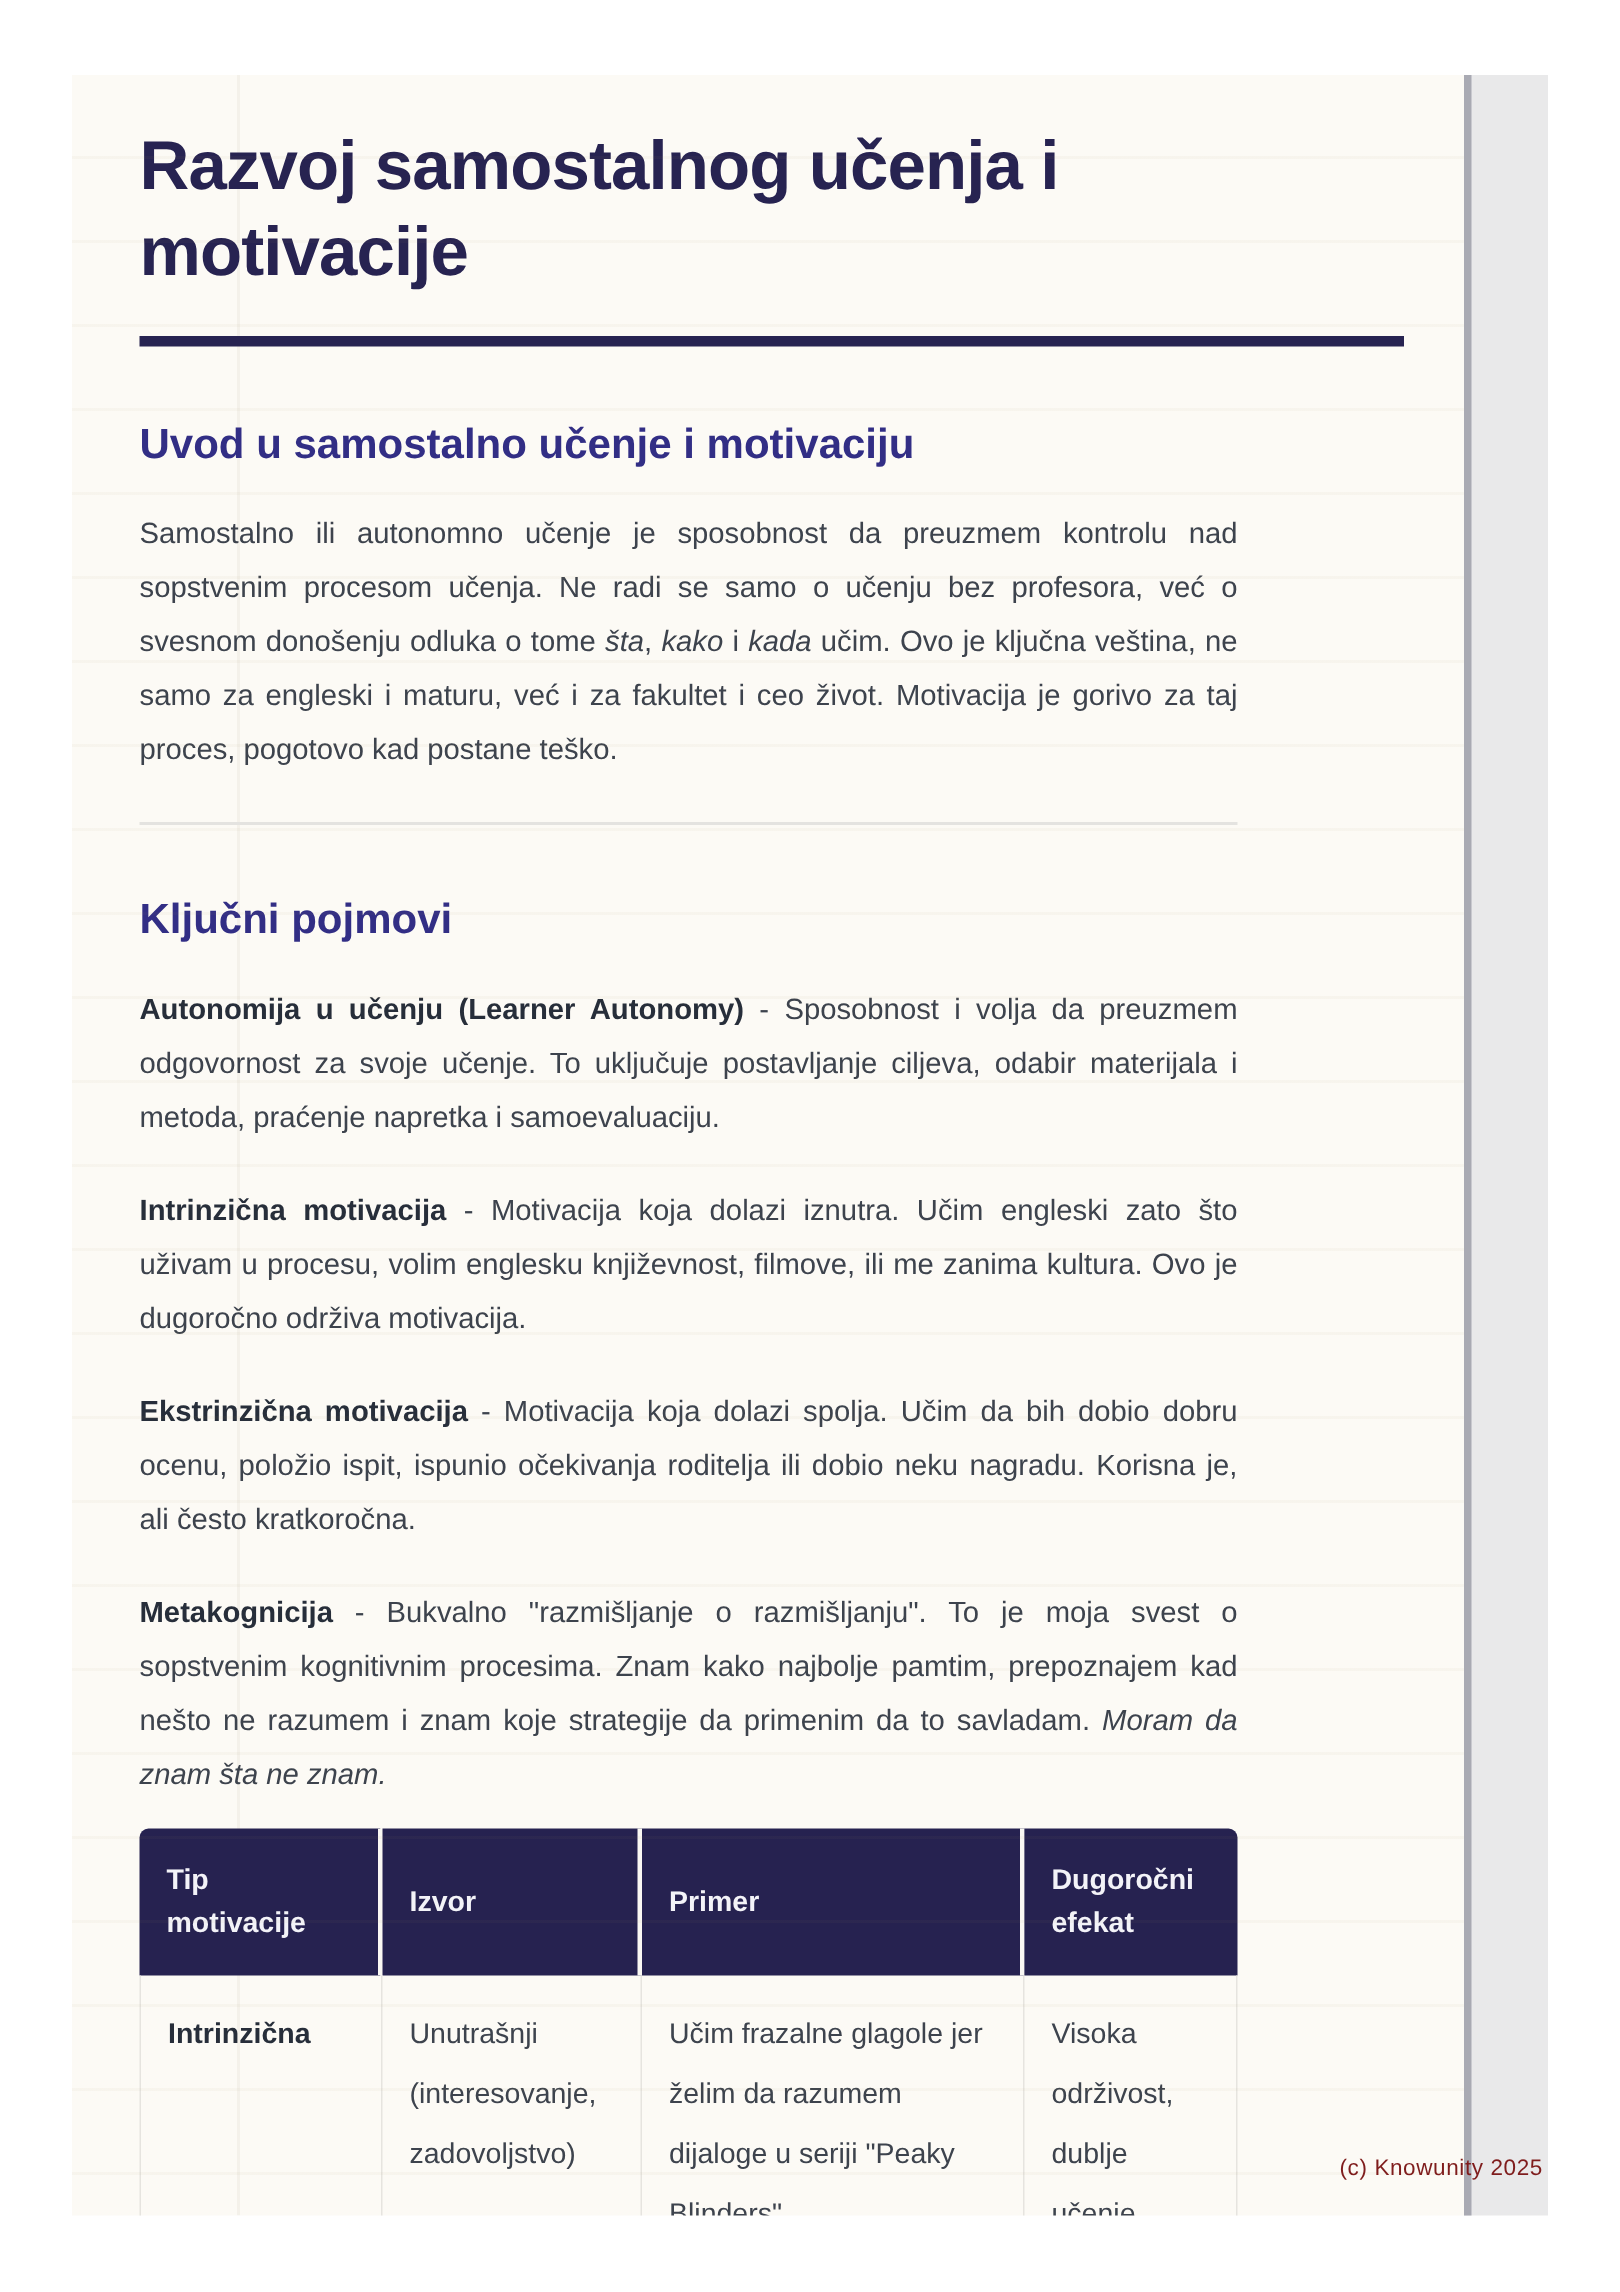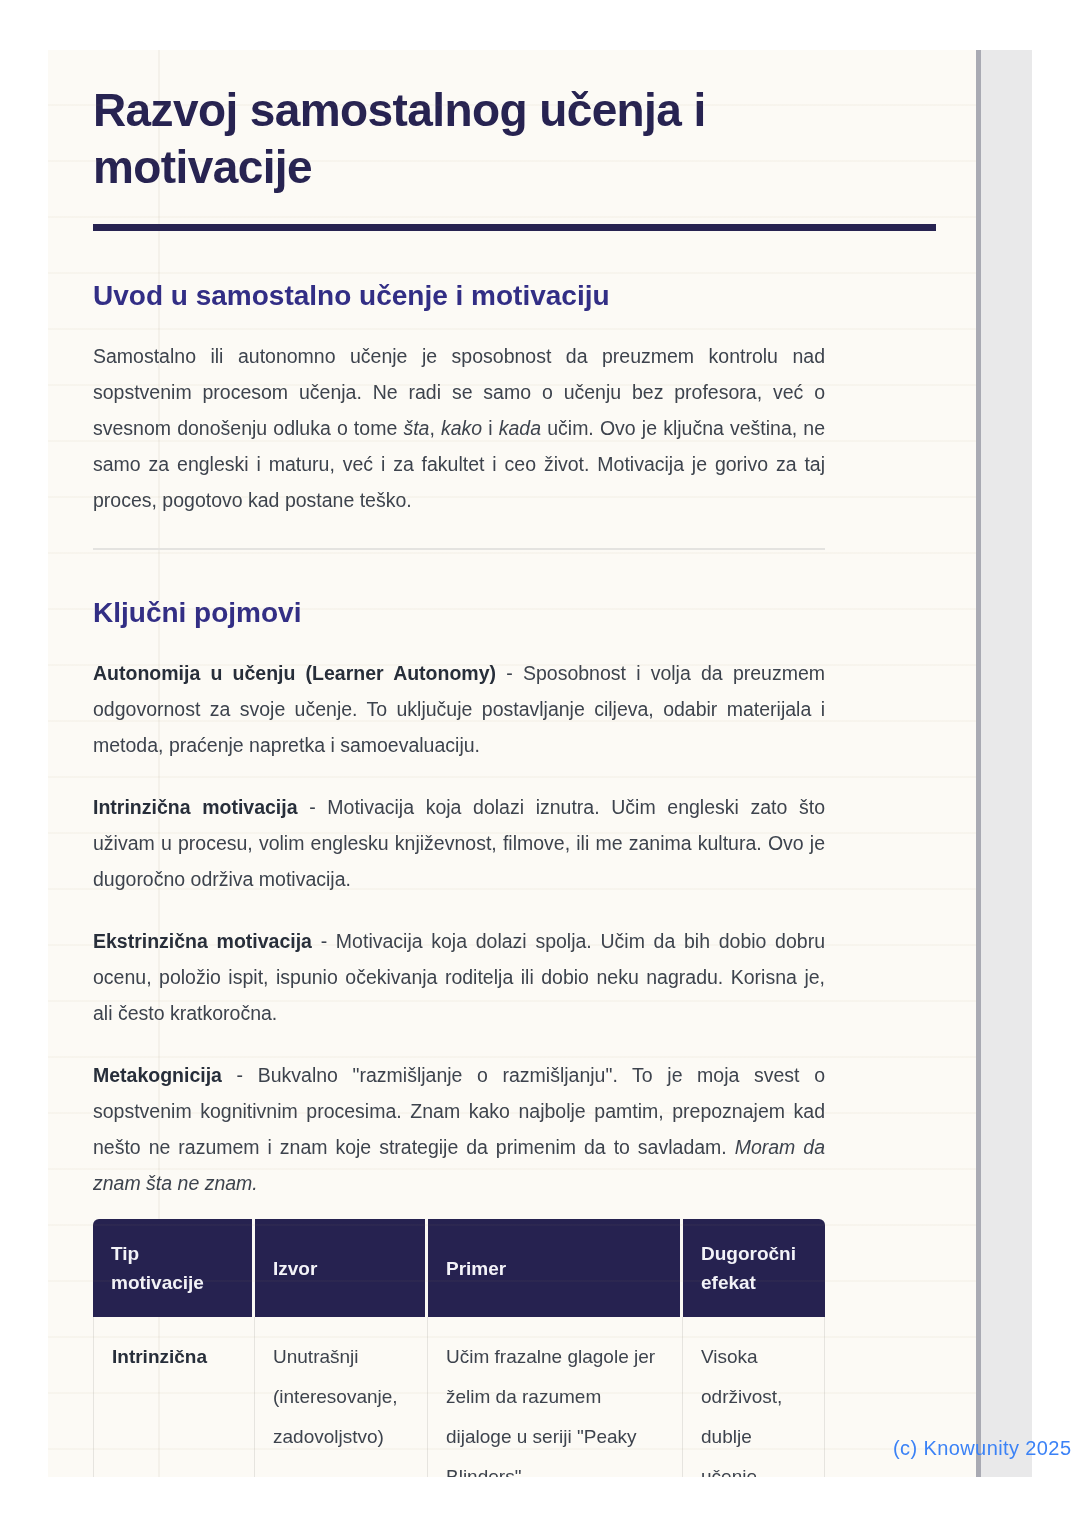--- a/index.html
+++ b/index.html
@@ -59,21 +59,21 @@
   th:last-child{ border-top-right-radius:6px; }
   td{
     font-size:19px; color:#3d434d; line-height:40px; vertical-align:top;
     padding:20px 18px 0 18px; border-right:1px solid #e6e4df;
   }
   td:first-child{ border-left:1px solid #e6e4df; font-weight:700; color:#272e3a; }
   td:last-child{ border-right:1px solid #e6e4df; }
 
   .watermark{
     position:absolute; left:893px; top:1437px; z-index:5;
-    font-size:20px; color:#3b82f6; letter-spacing:0.4px; white-space:nowrap;
+    font-size:15px; color:#7f1d1d; letter-spacing:0.4px; white-space:nowrap;
   }
 </style>
 </head>
 <body>
 
 <div class="paper-card">
   <div class="content">
 
     <h1 class="doc-title">Razvoj samostalnog učenja i motivacije</h1>
     <div class="title-rule"></div>

